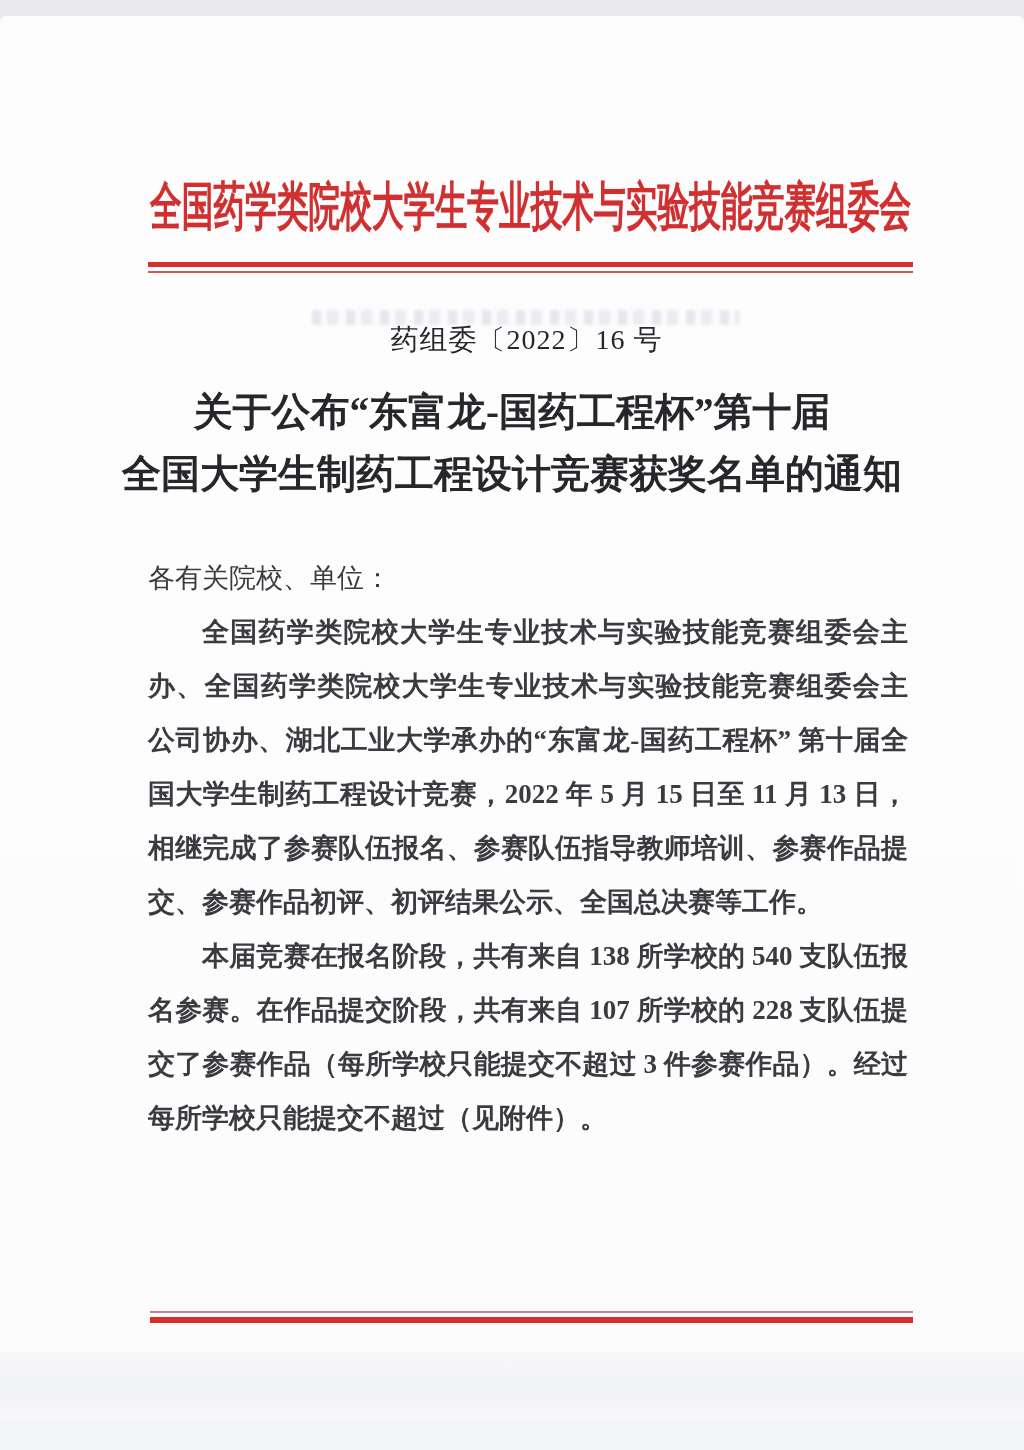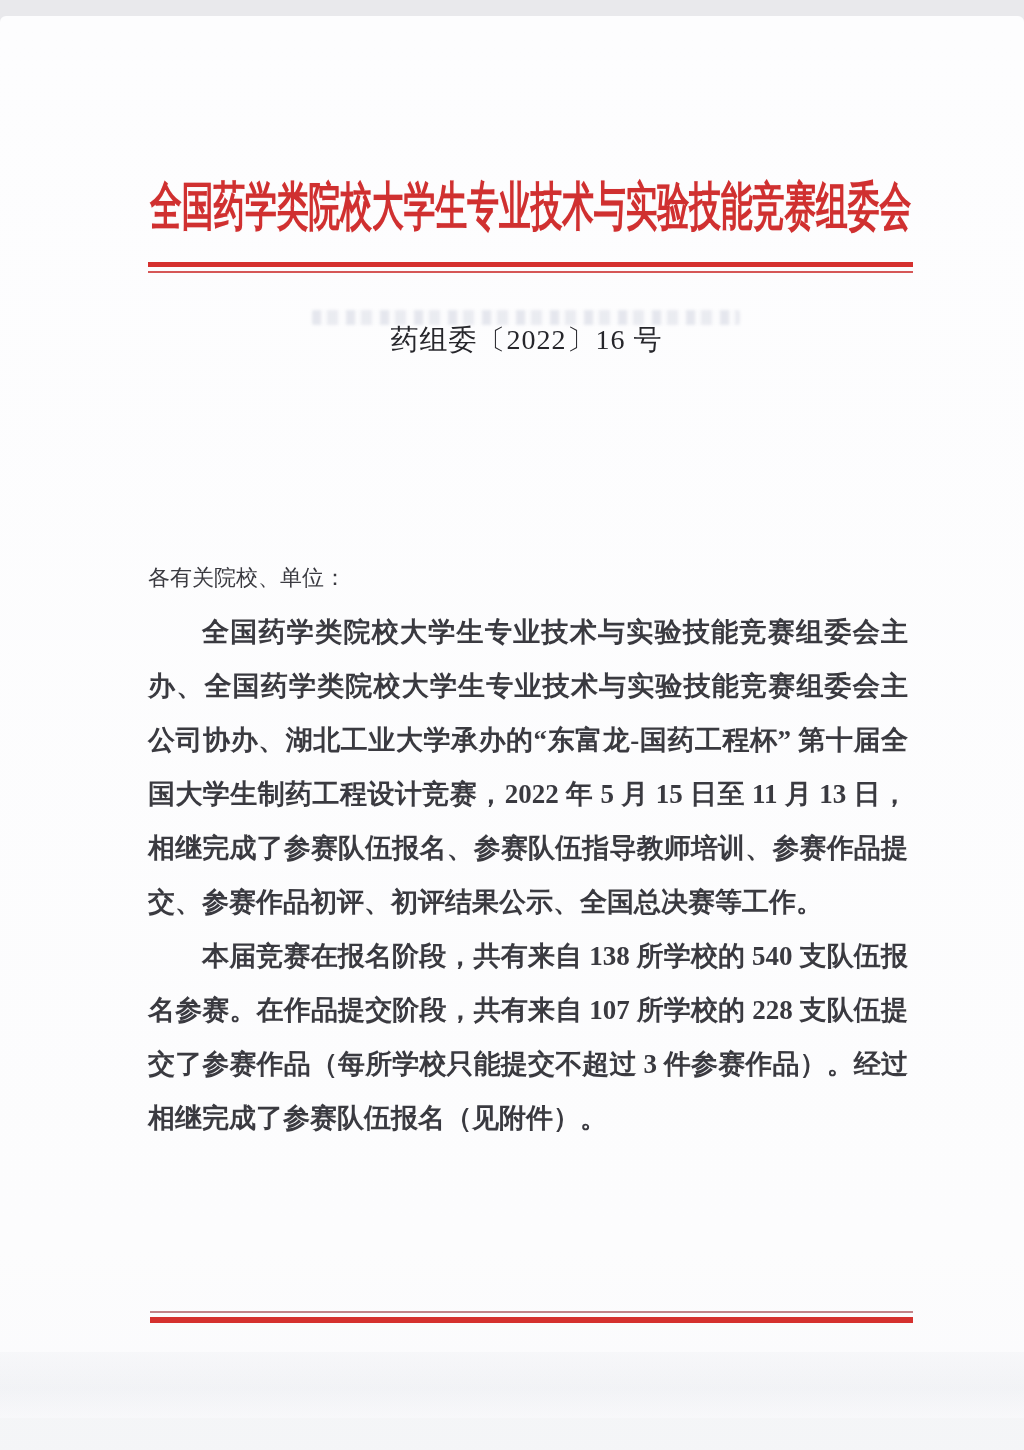--- a/index.html
+++ b/index.html
@@ -59,21 +59,21 @@
     position:absolute;top:535px;left:148px;width:760px;
     font-size:27px;color:var(--body-ink);
   }
   .bline{
     height:54px;line-height:54px;
     text-align:justify;text-align-last:justify;
     white-space:nowrap;overflow:visible;font-weight:bold;
   }
   .bline.lastline{text-align-last:left;}
   .bline.indent{padding-left:54px;}
-  .salutation{height:54px;line-height:54px;font-size:22px;color:var(--body-ink);}
+  .salutation{height:54px;line-height:54px;font-size:27px;color:var(--body-ink);}
   
   .scan-band{
     position:absolute;top:1336px;left:0;width:1024px;height:66px;
     background:linear-gradient(180deg, rgba(196,202,212,.08), rgba(196,202,212,.16) 55%, rgba(196,202,212,.05));
   }
   .scan-bottom{
     position:absolute;top:1402px;left:0;width:1024px;height:48px;
     background:rgba(222,226,232,.22);
   }
 </style>
@@ -86,37 +86,41 @@
     <span class="org-inner">全国药学类院校大学生专业技术与实验技能竞赛组委会</span>
   </div>
 
   <div class="rule rule-top-thick"></div>
   <div class="rule rule-top-thin"></div>
 
   <div class="bleed"></div>
 
   <div class="doc-number">药组委〔2022〕16 号</div>
 
+  <div class="title">
+    <div>关于公布“东富龙-国药工程杯”第十届</div>
+    <div>全国大学生制药工程设计竞赛获奖名单的通知</div>
+  </div>
 
   <div class="body-text">
     <div class="salutation">各有关院校、单位：</div>
     <div>
         <div>
           <div class="bline indent">全国药学类院校大学生专业技术与实验技能竞赛组委会主</div>
           <div class="bline">办、全国药学类院校大学生专业技术与实验技能竞赛组委会主</div>
           <div class="bline">公司协办、湖北工业大学承办的“东富龙-国药工程杯” 第十届全</div>
           <div class="bline">国大学生制药工程设计竞赛，2022 年 5 月 15 日至 11 月 13 日，</div>
           <div class="bline">相继完成了参赛队伍报名、参赛队伍指导教师培训、参赛作品提</div>
           <div class="bline lastline">交、参赛作品初评、初评结果公示、全国总决赛等工作。</div>
         </div>
         <div>
           <div class="bline indent">本届竞赛在报名阶段，共有来自 138 所学校的 540 支队伍报</div>
           <div class="bline">名参赛。在作品提交阶段，共有来自 107 所学校的 228 支队伍提</div>
           <div class="bline">交了参赛作品（每所学校只能提交不超过 3 件参赛作品）。经过</div>
-          <div class="bline lastline">相继完成了参赛队伍报名（见附件）。</div>
+          <div class="bline lastline">每所学校只能提交不超过（见附件）。</div>
         </div>
       </div>
   </div>
 
   <div class="scan-band"></div>
   <div class="scan-bottom"></div>
 
   <div class="rule rule-bottom-thin"></div>
   <div class="rule rule-bottom-thick"></div>
 

